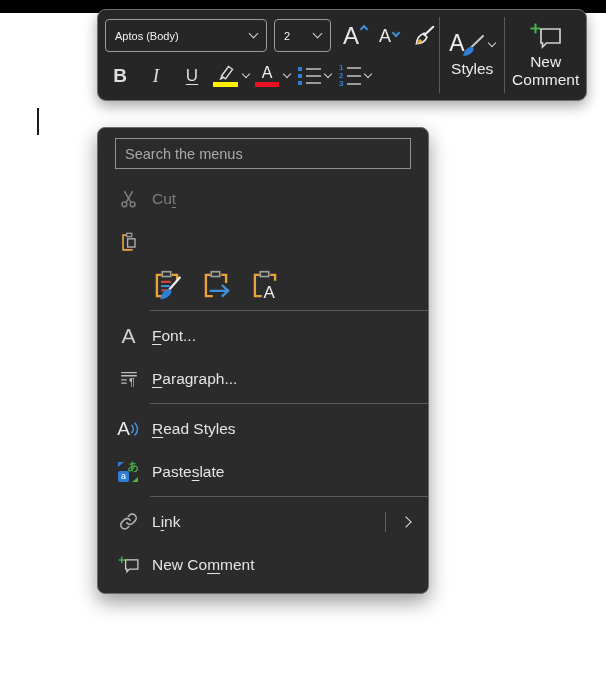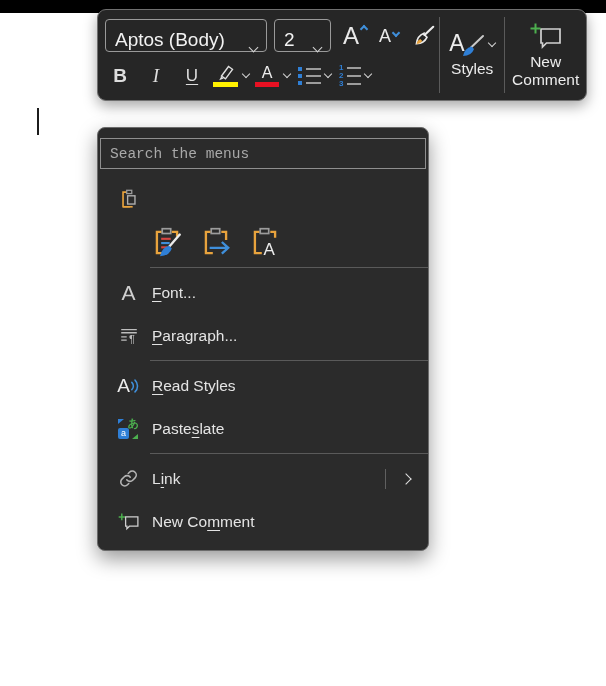--- a/index.html
+++ b/index.html
@@ -17,22 +17,22 @@
     position:absolute; left:97px; top:9px; width:490px; height:92px;
     background:#262626; border:1px solid #6f6f6f; border-radius:9px;
     box-shadow:0 5px 14px rgba(0,0,0,.35);
     display:flex; align-items:stretch; color:#e8e8e8;
   }
   .tb-left { padding:7px 2px 5px 7px; display:flex; flex-direction:column; }
   .tb-row1 { display:flex; align-items:center; height:38px; }
   .tb-row2 { display:flex; align-items:center; height:38px; margin-top:3px; }
   .dd {
     border:1px solid #9a9a9a; border-radius:4px; height:33px;
-    display:flex; align-items:flex-end; justify-content:space-between;
-    padding:0 9px; font-size:19px; color:#f2f2f2; cursor:default;
+    display:flex; align-items:center; justify-content:space-between;
+    padding:0 9px; font-size:11px; color:#f2f2f2; cursor:default;
   }
   .dd-font { width:162px; margin-right:7px; }
   .dd-size { width:57px; margin-right:8px; }
   .chev {
     width:7px; height:7px; border-right:1.5px solid #d4d4d4; border-bottom:1.5px solid #d4d4d4;
     transform:rotate(45deg); display:inline-block; margin-top:-4px; flex:none;
   }
   .chev.sm { width:6px; height:6px; margin-left:4px; }
   .tb-btn { display:flex; align-items:center; justify-content:center; border-radius:4px; }
   .font-size-btn { padding:0 4px; margin-right:4px; display:flex; }
@@ -65,21 +65,21 @@
   .styles-ic .A { font-size:23px; line-height:24px; color:#ececec; }
   .styles-ic svg { position:absolute; left:10px; top:2px; }
 
   
   .context-menu {
     position:absolute; left:97px; top:127px; width:332px;
     background:#2b2b2b; border:1px solid #6b6b6b; border-radius:8px;
     box-shadow:0 8px 20px rgba(0,0,0,.4);
     padding:10px 0 7px; color:#e4e4e4;
   }
-  .menu-search-wrap { margin:0 2px 8px;font-family:Liberation Mono, monospace; }
+  .menu-search-wrap { margin:0 17px 8px; }
   .menu-search-wrap input {
     width:100%; height:31px; background:transparent; border:1px solid #8f8f8f;
     color:#e0e0e0; font-size:14.5px; padding:0 9px; font-family:inherit; outline:none;
   }
   .menu-search-wrap input::placeholder { color:#a9a9a9; }
   .menu-item { height:43px; display:flex; align-items:center; padding:0 12px 0 17px; font-size:15.5px; cursor:default; }
   .mi-icon { width:27px; flex:none; display:flex; align-items:center; justify-content:center; }
   .mi-label { margin-left:10px; white-space:nowrap; }
   .menu-item.disabled { color:#7d7d7d; }
   .menu-item.header .mi-label { font-weight:bold; color:#ffffff; }
@@ -209,20 +209,30 @@
     <div class="lbl">New Comment</div>
   </div>
 </div>
 
 <div class="context-menu">
 
   <div class="menu-search-wrap">
     <input type="text" placeholder="Search the menus" style="">
   </div>
 
+  <div class="menu-item disabled" aria-disabled="true">
+    <span class="mi-icon">
+      <svg width="21" height="21" viewBox="0 0 24 24" fill="none" stroke="#808080" stroke-width="1.6">
+        <circle cx="7.3" cy="18.7" r="2.8"></circle>
+          <circle cx="16.7" cy="18.7" r="2.8"></circle>
+        <path d="M9.3 16.4 L16.8 3.6 M14.7 16.4 L7.2 3.6"></path>
+      </svg>
+    </span>
+    <span class="mi-label"><span>Cu</span><span class="key">t</span><span></span></span>
+  </div>
 
 
   <div class="menu-item header">
     <span class="mi-icon">
       <svg width="22" height="22" viewBox="0 0 24 24" fill="none">
         <path d="M9.5 4.5 H5.5 V20.5 H13" stroke="#e8a33d" stroke-width="1.8"></path>
         <path d="M5.5 20.5 H16" stroke="#e8a33d" stroke-width="1.8"></path>
         <rect x="9.5" y="2.5" width="5.5" height="3.6" stroke="#9c9c9c" stroke-width="1.4"></rect>
         <rect x="10.5" y="8.5" width="8" height="9" stroke="#b0b0b0" stroke-width="1.5"></rect>
       </svg>

